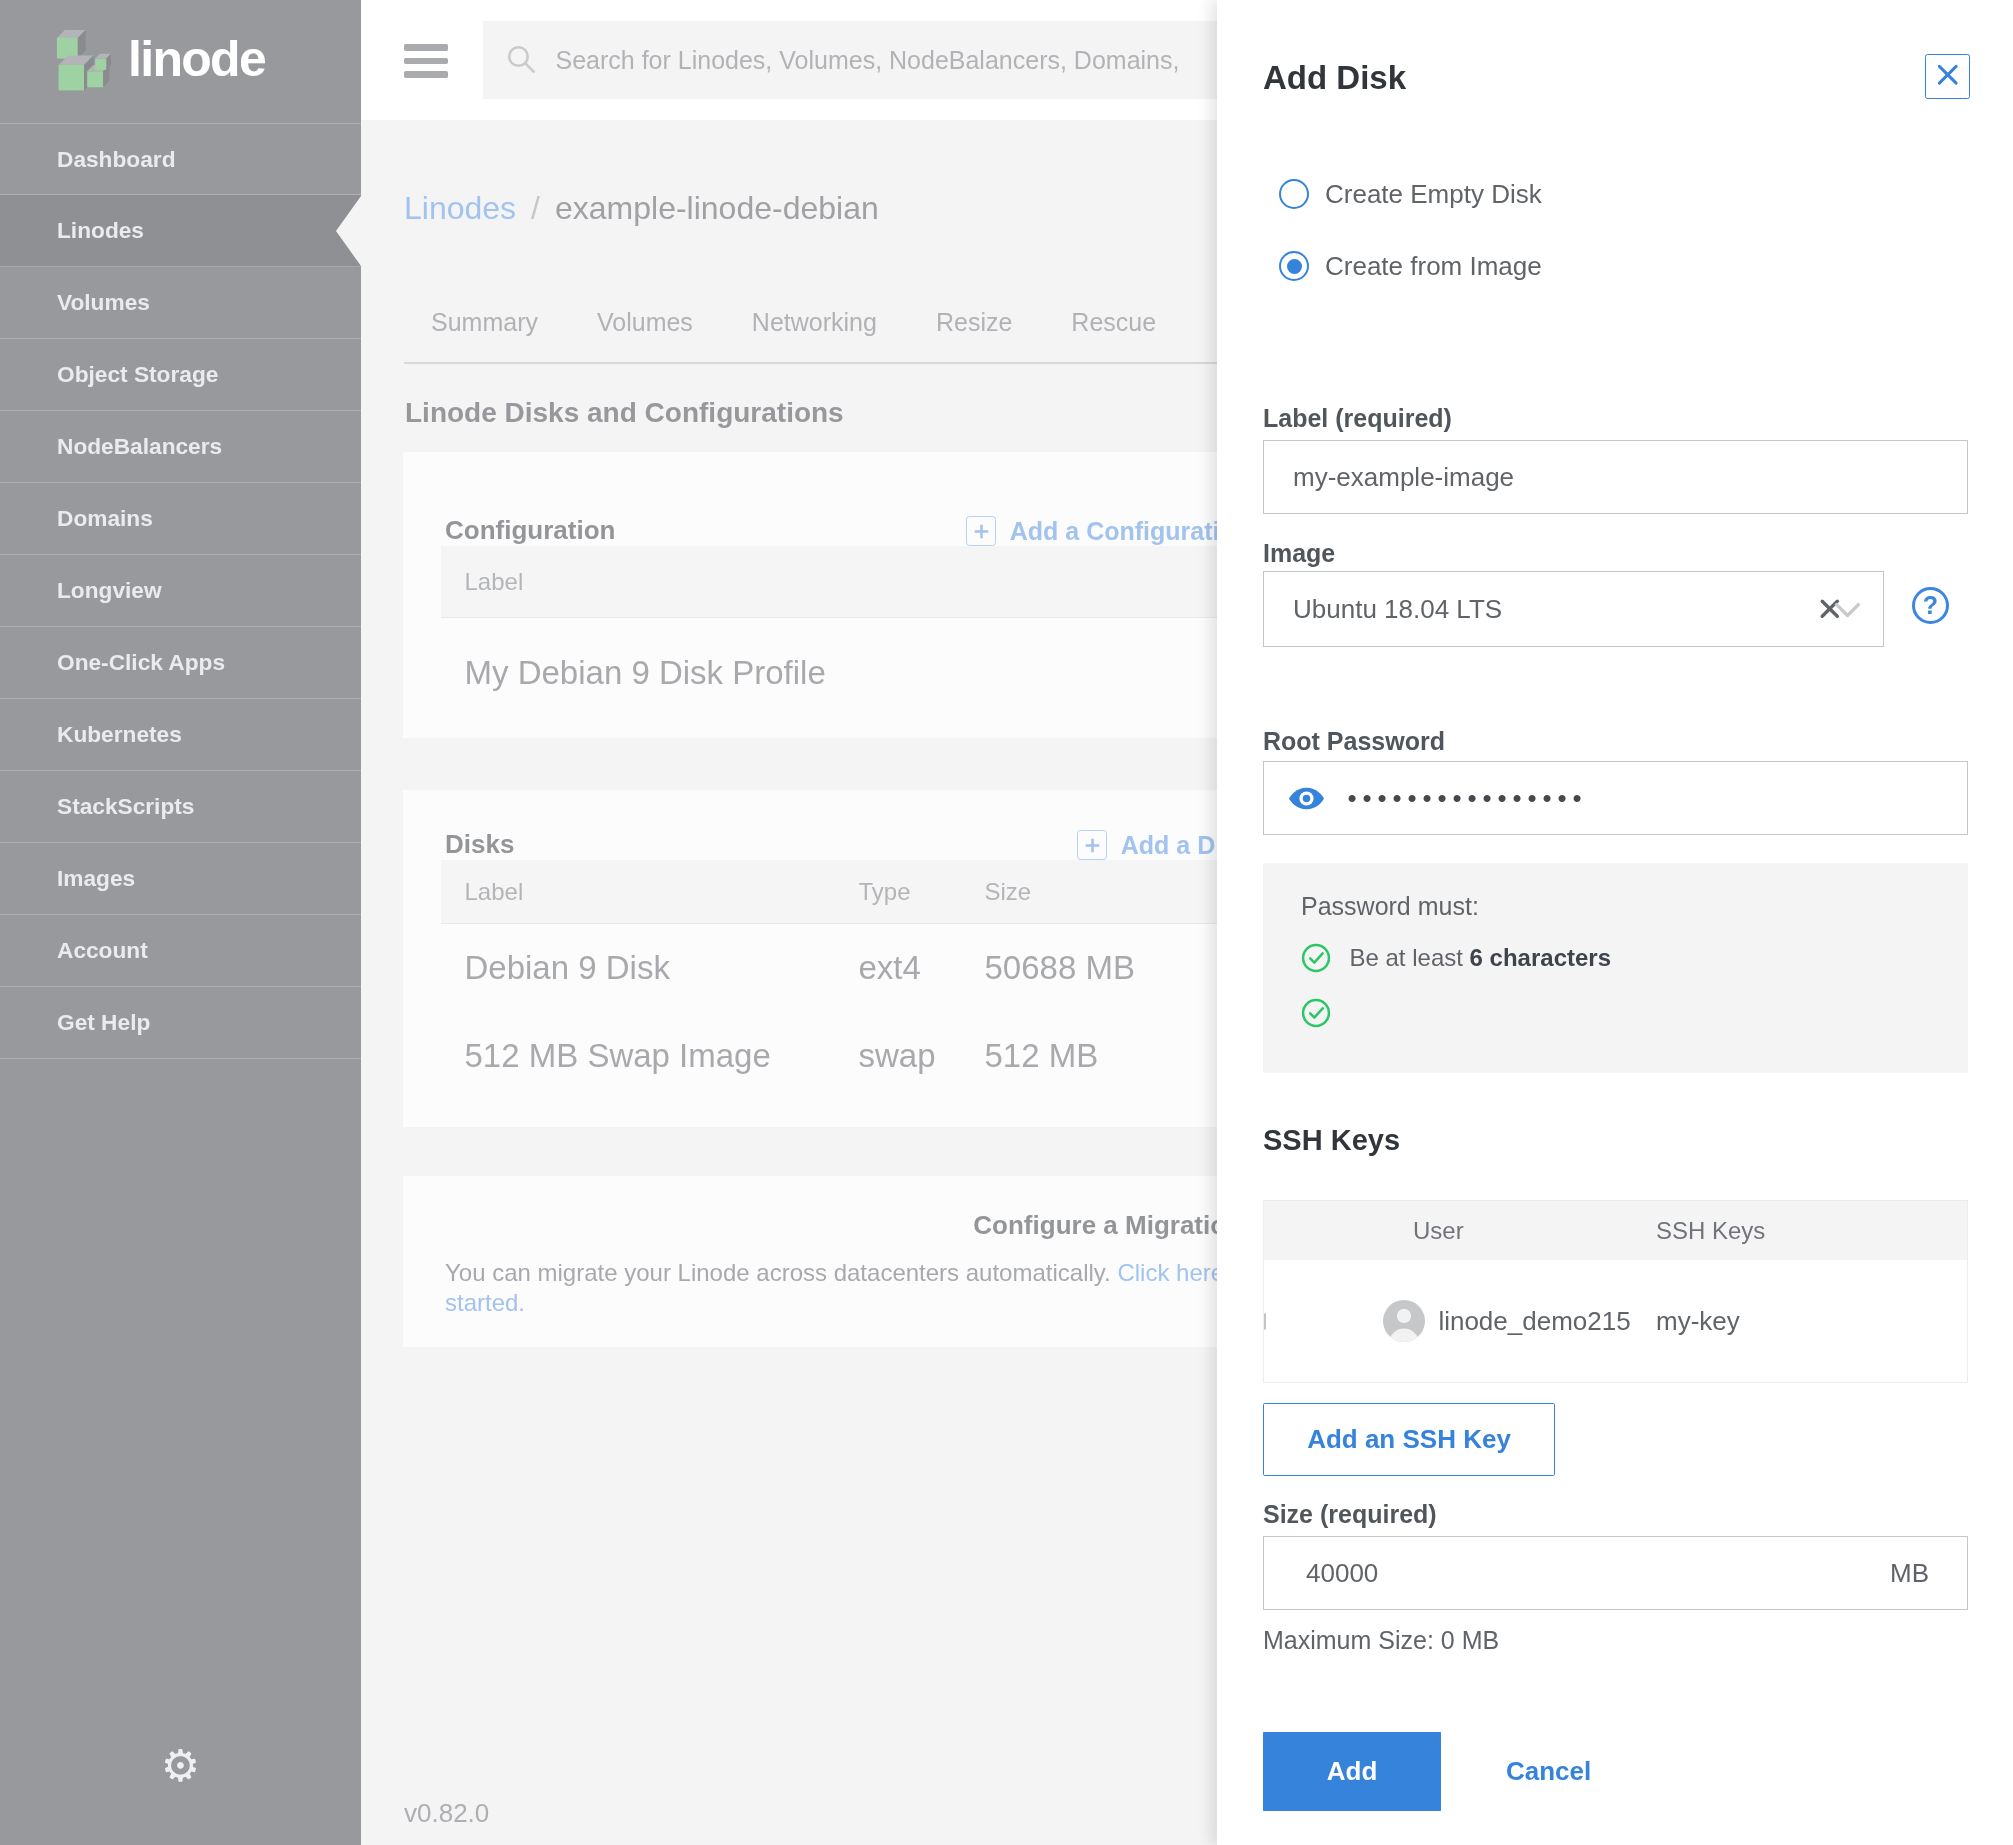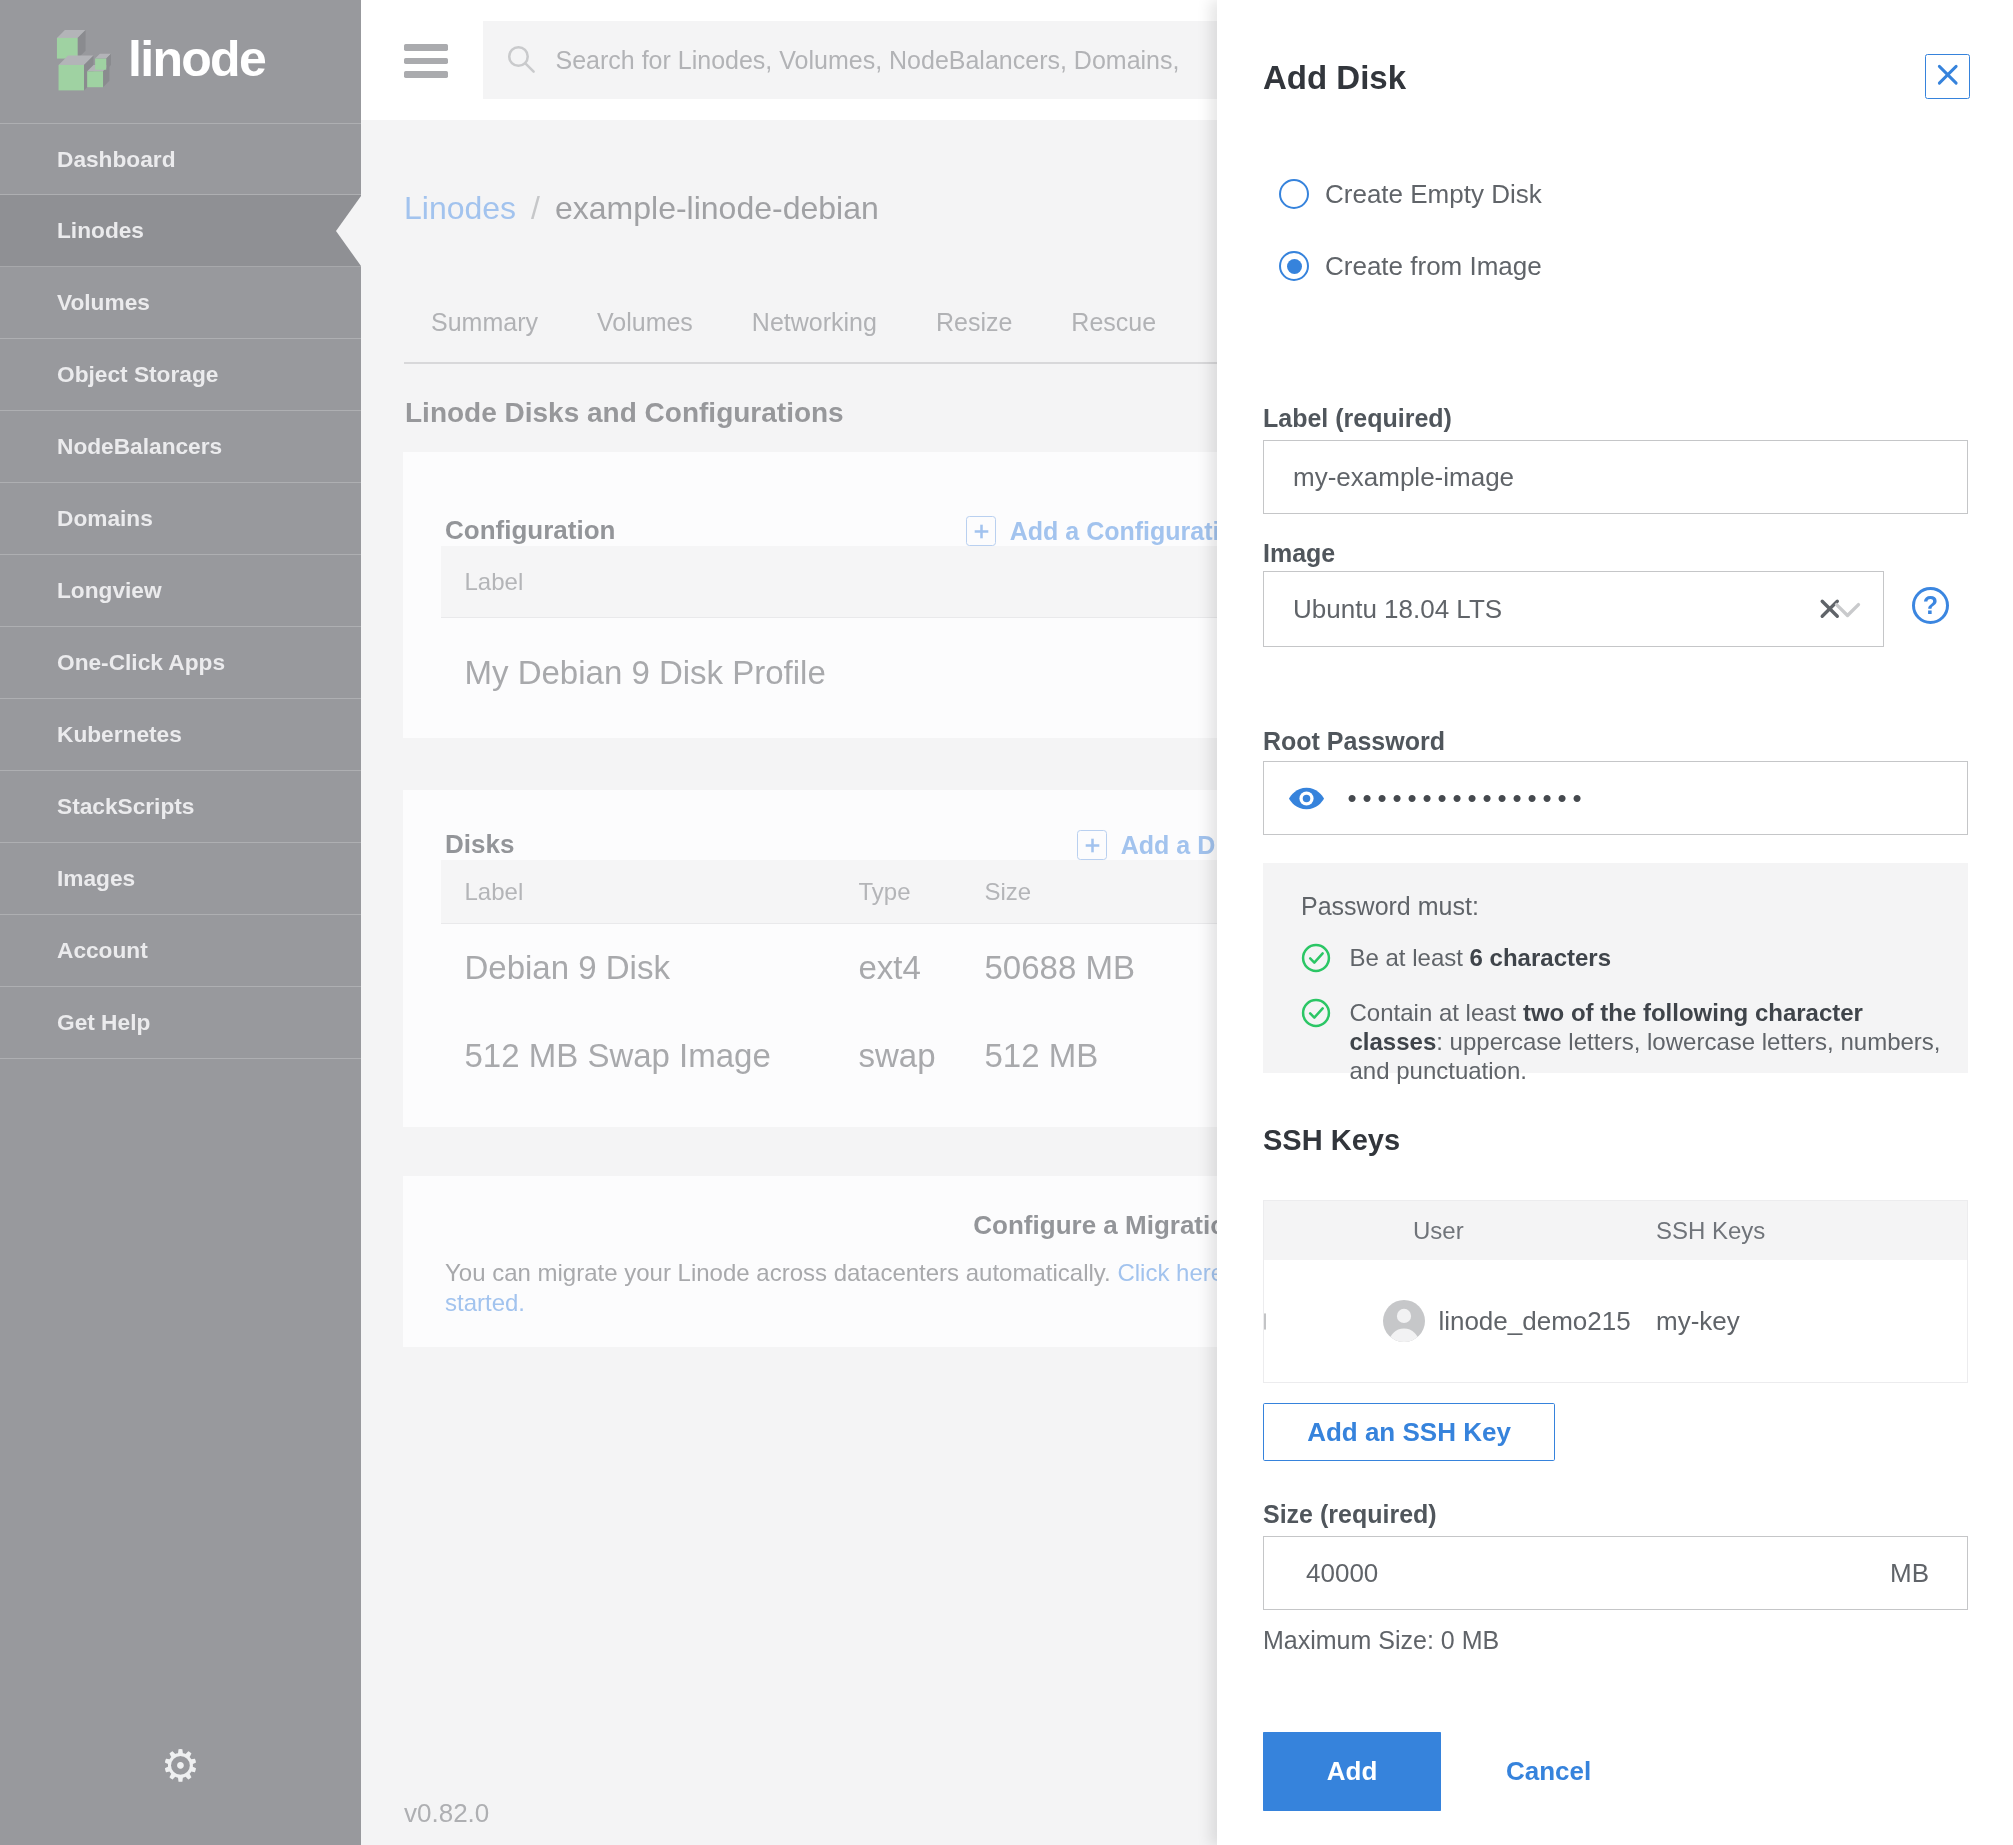--- a/index.html
+++ b/index.html
@@ -120,21 +120,21 @@
     grid-template-columns:109px 243px 1fr; align-items:center; color:#70747a; font-size:24px; }
   .ssh-header .hcell { padding-left:40px; }
   .ssh-row { height:122px; background:#fff; display:grid;
     grid-template-columns:109px 243px 1fr; align-items:center; }
   .checkbox { width:47px; height:47px; border:1.7px solid #c3c4c6; border-radius:1.7px;
     background:#fff; margin:0 auto; cursor:pointer; }
   .ssh-user { display:flex; align-items:center; padding-left:10px; gap:13.4px; }
   .avatar { width:42px; height:42px; border-radius:50%; background:#c6c7c9; overflow:hidden; flex-shrink:0; }
   .ssh-name, .ssh-key { font-size:26px; color:var(--body-text,#606469); }
   .ssh-key { padding-left:40px; }
-  .ssh-add-btn { position:absolute; left:46px; top:1403px; width:292px; height:58px;
+  .ssh-add-btn { position:absolute; left:46px; top:1403px; width:292px; height:73px;
     border:1.7px solid var(--accent,#3683dc); border-radius:1.7px; background:#fff;
     color:var(--accent,#3683dc); font-size:26px; font-weight:600; display:flex;
     align-items:center; justify-content:center; cursor:pointer; }
   .size-box { position:absolute; left:46px; top:1536px; width:705px; height:74px;
     border:0.8px solid var(--input-border,#c5c6c8); background:#fff; display:flex; align-items:center; }
   .size-box input { flex:1; border:none; outline:none; font-size:26px;
     color:var(--body-text,#606469); padding-left:42px; font-family:inherit; background:transparent; }
   .size-unit { font-size:26px; color:var(--body-text,#606469); margin-right:38px; }
   .size-helper { position:absolute; left:46px; top:1626px; font-size:25px; color:var(--body-text,#606469); }
   .add-btn { position:absolute; left:46px; top:1732px; width:178px; height:79px;
@@ -380,21 +380,20 @@
       </span>
       <span class="req-text"><span>Be at least </span><b>6 characters</b></span>
     </div>
     <div class="req-item">
       <span>
         <svg width="30" height="30" viewBox="0 0 36 36" fill="none">
           <circle cx="18" cy="18" r="15.5" stroke="#2bc665" stroke-width="3"></circle>
           <path d="M11 18.5 L16 23.5 L26 12.5" stroke="#2bc665" stroke-width="3" stroke-linecap="round" stroke-linejoin="round"></path>
         </svg>
       </span>
-      <span class="req-text"><span>Contain at least </span><b>two of the following character classes</b><span>: uppercase letters, lowercase letters, numbers, and punctuation.</span></span>
     </div>
   </div>
 
   <div class="ssh-heading">SSH Keys</div>
   <div class="ssh-table">
     <div class="ssh-header">
       <span class="hcell"></span>
       <span class="hcell">User</span>
       <span class="hcell">SSH Keys</span>
     </div>

